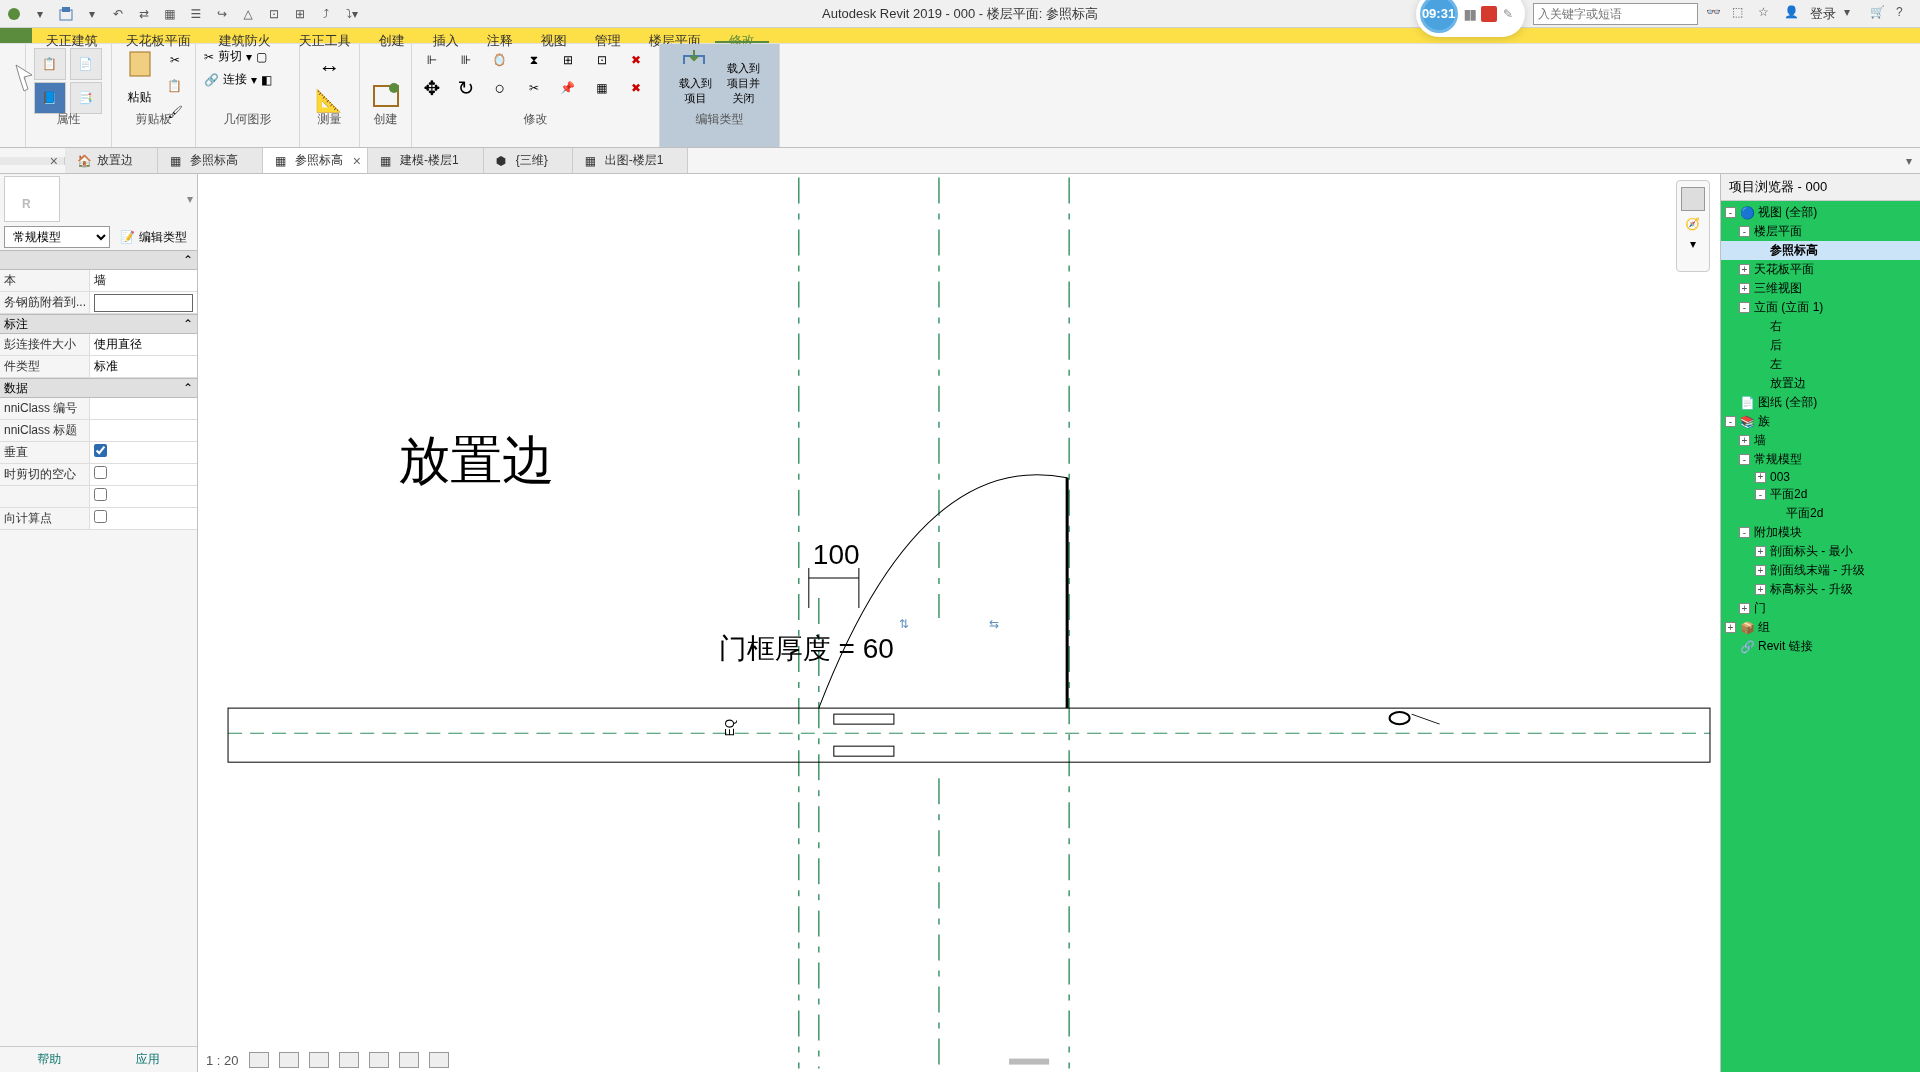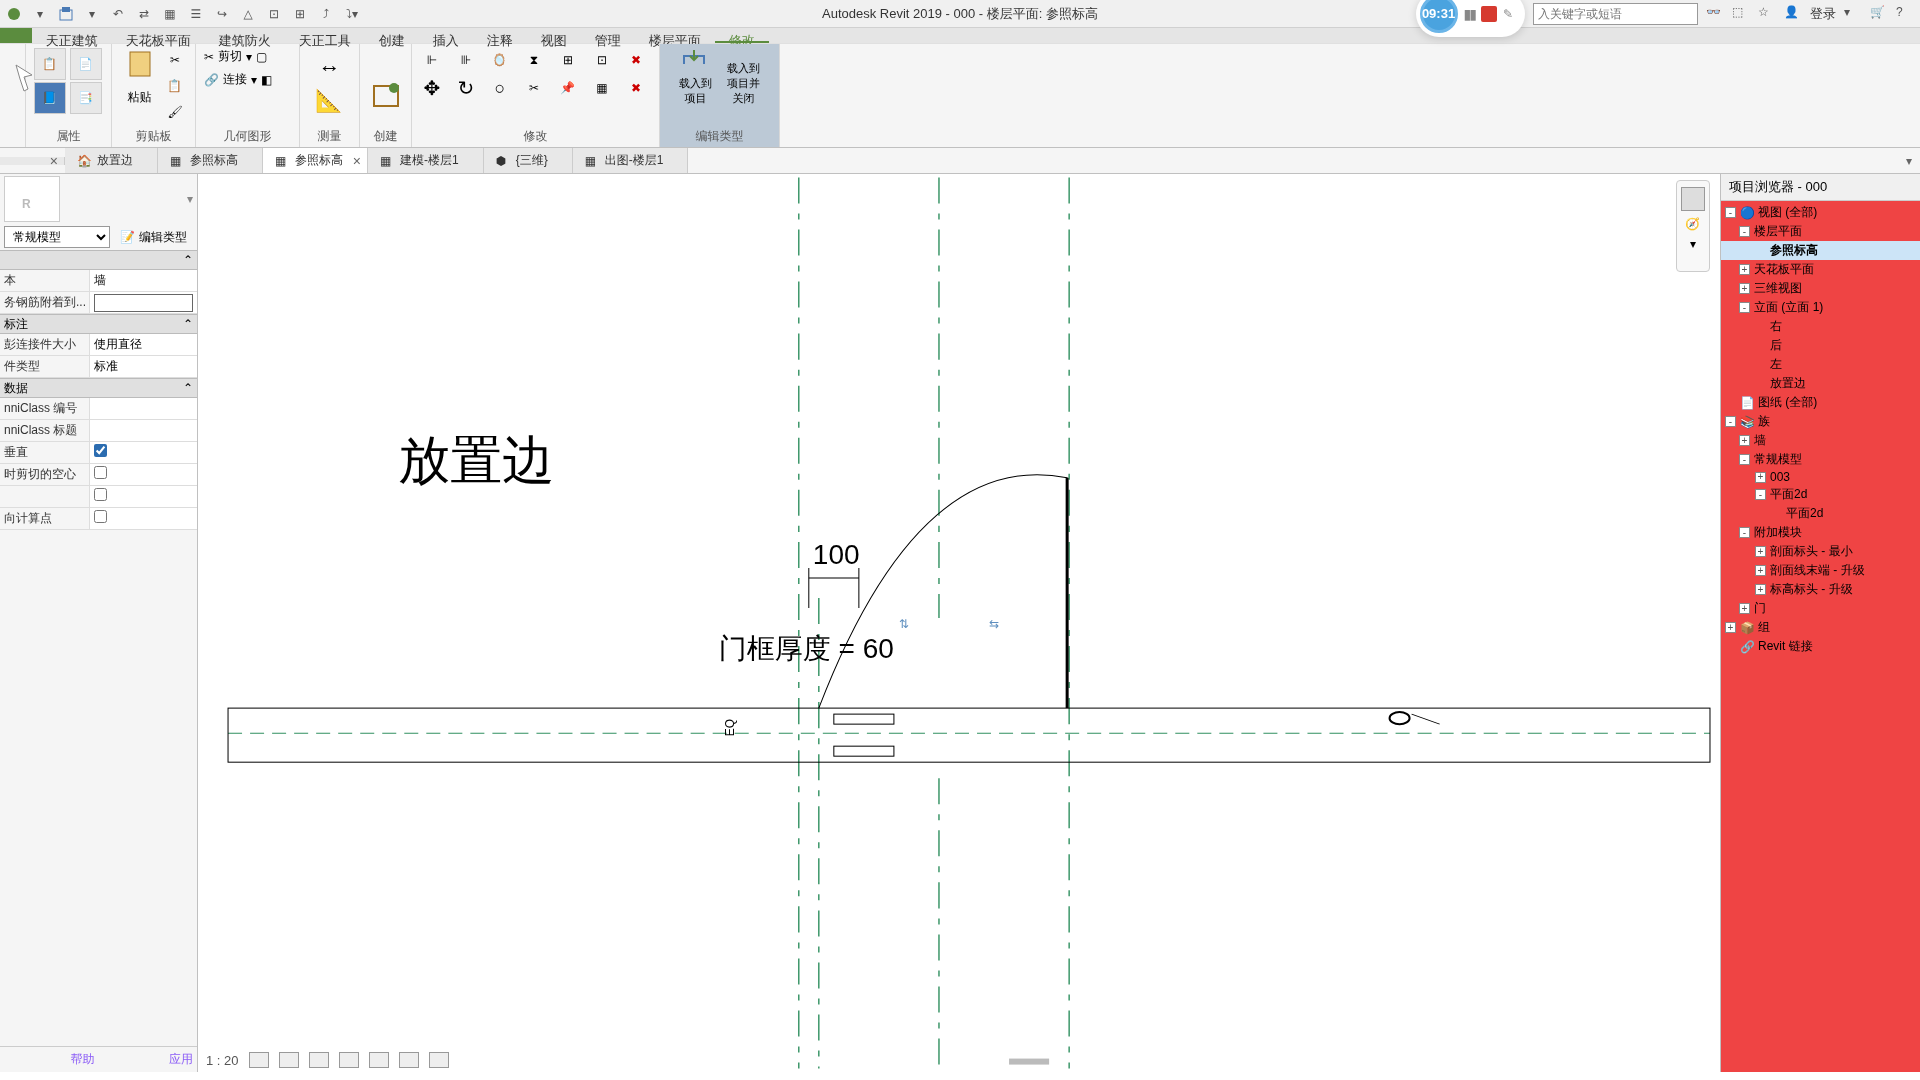--- a/index.html
+++ b/index.html
@@ -10,29 +10,29 @@
 .qat { display: flex; align-items: center; gap: 6px; padding-left: 4px; }
 .qat-item { width: 20px; height: 20px; display:flex; align-items:center; justify-content:center; color:#555; cursor:pointer; }
 .title-text { position: absolute; left: 50%; transform: translateX(-50%); color: #333; font-size: 13px; }
 .title-right { position: absolute; right: 6px; display: flex; align-items: center; gap: 8px; }
 .search-box { width: 165px; height: 22px; border: 1px solid #999; background: #fff; padding: 0 4px; color: #999; font-size: 12px; }
 .rec-badge { display:flex; align-items:center; gap:6px; background:#fff; border-radius:24px; padding:4px 12px 4px 4px; box-shadow:0 2px 8px rgba(0,0,0,0.15); }
 .rec-circle { width:38px; height:38px; border-radius:50%; background:#4aa3df; color:#fff; display:flex; align-items:center; justify-content:center; font-size:13px; font-weight:bold; border:3px solid #6bb5e8; }
 .top-icon { width:18px; height:18px; color:#555; cursor:pointer; }
 
 
-.ribbon-tabs { height: 16px; background: #e5e5e5; border-bottom: 1px solid #e0e0e0; display: flex; }
+.ribbon-tabs { height: 16px; background: #fde047; border-bottom: 1px solid #e0e0e0; display: flex; }
 .rtab { padding: 4px 14px; color: #333; cursor: pointer; font-size: 13px; }
 .rtab.active { color: #5b8c3e; border-bottom: 2px solid #5b8c3e; font-weight: 500; }
 .rtab.first { background: #5b8c3e; color: #fff; }
 
 
 .ribbon { height: 104px; background: #f5f5f5; border-bottom: 1px solid #c0c0c0; display: flex; }
 .rgroup { border-right: 1px solid #d8d8d8; padding: 4px 8px; display: flex; flex-direction: column; position: relative; }
-.rgroup-title { position: absolute; bottom: 2px; left: 0; right: 0; text-align: center; color: #555; font-size: 12px; }
+.rgroup-title { position: absolute; bottom: 19px; left: 0; right: 0; text-align: center; color: #555; font-size: 12px; }
 .rgroup-family { background: #bcc9d6; }
 .rgroup-body { flex: 1; display: flex; align-items: flex-start; gap: 4px; }
 .rbtn { width: 32px; height: 32px; background: #e8e8e8; border: 1px solid #ccc; display:flex; align-items:center; justify-content:center; cursor:pointer; }
 .rbtn-lg { width: 40px; height: 58px; display:flex; flex-direction:column; align-items:center; justify-content:center; gap:12px; cursor:pointer; }
 .rbtn-lg svg { width: 32px; height: 32px; }
 .rbtn-sm { width: 24px; height: 24px; cursor:pointer; display:flex; align-items:center; justify-content:center; }
 .rgroup-col { display:flex; flex-direction:column; gap:2px; }
 .rgroup-row { display:flex; gap:4px; align-items:center; }
 
 
@@ -53,33 +53,33 @@
 .prop-sel { flex:1; height:22px; border:1px solid #999; background:#fff; padding:0 4px; }
 .prop-edit-type { padding:2px 6px; display:flex; align-items:center; gap:4px; cursor:pointer; }
 .prop-table { flex:1; overflow:auto; }
 .prop-group-head { height: 20px; background: #e0e0e0; border-top:1px solid #bbb; border-bottom:1px solid #bbb; padding:0 4px; display:flex; align-items:center; justify-content:space-between; font-weight:500; }
 .prop-row { display:flex; height:22px; border-bottom:1px solid #ddd; }
 .prop-cell-l { width: 90px; padding:2px 4px; border-right:1px solid #ddd; color:#333; overflow:hidden; white-space:nowrap; }
 .prop-cell-r { flex:1; padding:2px 4px; background:#fff; }
 .prop-cell-r input[type=text] { width: 100%; border: 1px solid #666; height: 18px; }
 .prop-cell-r input[type=checkbox] { accent-color: #2b6cb0; }
 .prop-footer { display:flex; border-top:1px solid #ccc; }
-.prop-footer-btn { flex:1; text-align:right; padding:4px; cursor:pointer; color:#8b5cf6; }
+.prop-footer-btn { flex:1; text-align:center; padding:4px; cursor:pointer; color:#0f766e; }
 
 
 .canvas-wrap { flex: 1; position: relative; background: #fff; }
 .canvas { position: absolute; inset: 0; }
 .nav-cube-box { position:absolute; top:6px; right:10px; width:34px; height:92px; border:1px solid #ccc; border-radius:4px; background:#f8f8f8; display:flex; flex-direction:column; align-items:center; gap:6px; padding:6px 2px; }
 .nav-cube-box .cube { width:24px; height:24px; background:#ddd; border:1px solid #999; }
 .view-controls { position:absolute; bottom:4px; left:8px; display:flex; align-items:center; gap:10px; color:#555; }
 .vc-scale { font-size:13px; }
 .vc-btn { width:20px; height:16px; border:1px solid #999; background:#eee; cursor:pointer; }
 
 
-.browser { width: 200px; border-left: 1px solid #c0c0c0; background: #ef4444; display:flex; flex-direction:column; }
+.browser { width: 200px; border-left: 1px solid #c0c0c0; background: #22c55e; display:flex; flex-direction:column; }
 .browser-title { background: #f0f0f0; padding: 4px 8px; border-bottom: 1px solid #ccc; font-size:13px; }
 .tree { flex:1; overflow:auto; padding:2px 0; }
 .tree-node { display:flex; align-items:center; gap:4px; padding:1px 4px; white-space:nowrap; cursor:pointer; font-size:13px; }
 .tree-node.sel { background:#cce4f7; }
 .tree-toggle { width:11px; height:11px; border:1px solid #888; display:inline-flex; align-items:center; justify-content:center; font-size:10px; line-height:1; color:#555; background:#fff; }
 .tree-icon { width:14px; height:14px; display:inline-block; }
 .indent-0{padding-left:4px}.indent-1{padding-left:18px}.indent-2{padding-left:34px}.indent-3{padding-left:50px}
 
 
 .ref-line { stroke:#309060; stroke-width:1.4; stroke-dasharray:26 10 6 10; }

